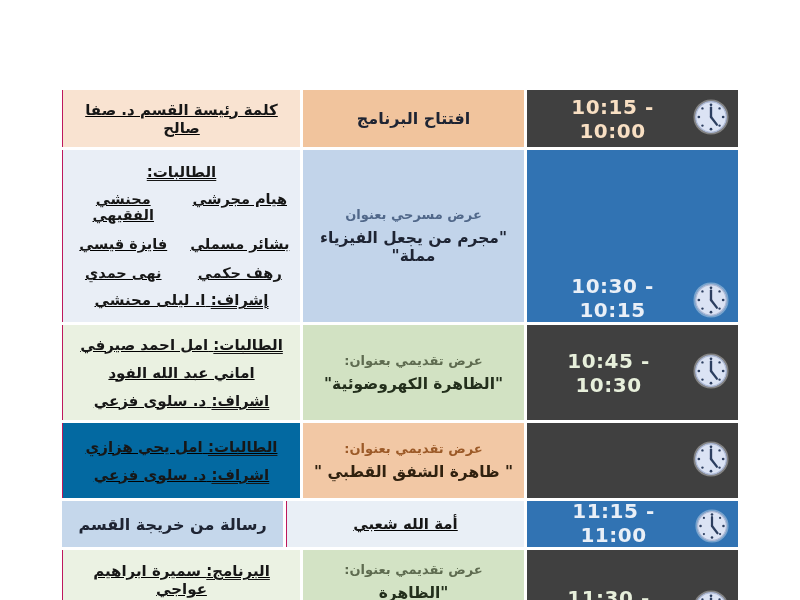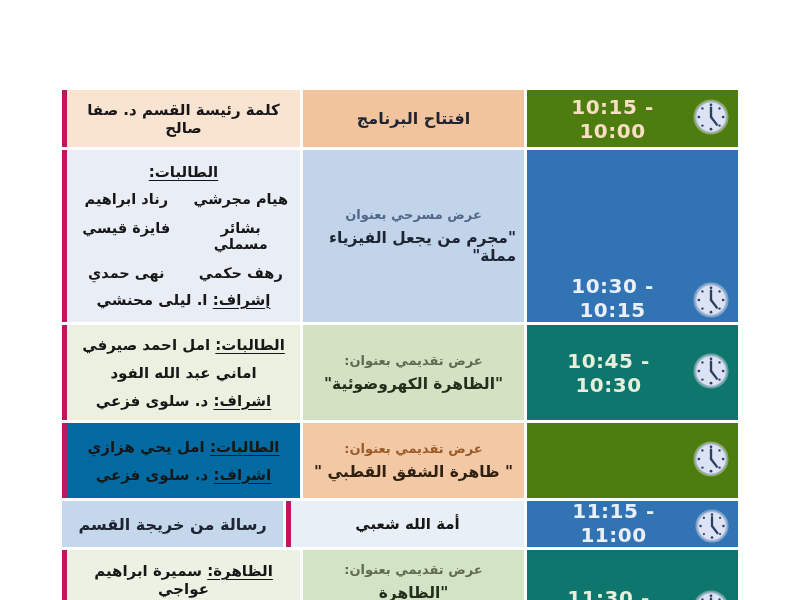--- a/index.html
+++ b/index.html
@@ -12,26 +12,26 @@
     direction:rtl;color:#c2692e;font-weight:bold;font-size:17px;
   }
   .schedule{
     position:absolute;top:90px;left:62px;width:676px;
     direction:rtl;display:flex;flex-direction:column;row-gap:3px;
   }
   .row{display:flex;column-gap:3px;}
   .cell{box-sizing:border-box;}
   
   .time-cell{width:211px;display:flex;align-items:center;padding:0 9px;}
-  .event-cell{width:221px;display:flex;flex-direction:column;align-items:center;justify-content:center;row-gap:7px;padding:6px 8px;text-align:right;}
-  .details-cell{width:238px;display:flex;flex-direction:column;align-items:center;justify-content:center;row-gap:10px;padding:8px 10px;text-align:center;border-left:5px solid #be185d;}
-  
-  .t-orange .time-cell{background:#4d7c0f;}
+  .event-cell{width:221px;display:flex;flex-direction:column;align-items:center;justify-content:center;row-gap:7px;padding:6px 8px;text-align:center;}
+  .details-cell{width:238px;display:flex;flex-direction:column;align-items:center;justify-content:center;row-gap:10px;padding:8px 10px;text-align:center;border-left:1px solid #be185d;text-decoration:underline;}
+  
+  .t-orange .time-cell{background:#404040;}
   .t-blue   .time-cell{background:#3173b3;align-items:flex-end;}
-  .t-green  .time-cell{background:#0f766e;gap:8px;}
+  .t-green  .time-cell{background:#404040;gap:8px;}
   .t-orange .time-text{color:#f8dfc3;}
   .t-blue   .time-text{color:#e9eff7;}
   .t-green  .time-text{color:#e7efdb;}
   .r1 .event-cell{background:#f1c49d;} .r1 .details-cell{background:#f9e3d1;}
   .r2 .event-cell{background:#c2d4ea;} .r2 .details-cell{background:#e9eef6;}
   .r3 .event-cell{background:#d2e2c3;} .r3 .details-cell{background:#eaf1e1;}
   .r4 .event-cell{background:#f2c8a5;} .r4 .details-cell{background:#0369a1;}
   .r5 .event-cell{background:#c5d7eb;} .r5 .details-cell{background:#e9eff6;}
   .r6 .event-cell{background:#d3e3c5;} .r6 .details-cell{background:#ebf2e3;}
   
@@ -119,21 +119,21 @@
         <span class="time-text">10:30 - 10:15</span>
       </div>
       <div class="cell event-cell">
         <span class="event-label">عرض مسرحي بعنوان</span>
         <span class="event-title">"مجرم من يجعل الفيزياء مملة"</span>
       </div>
       <div class="cell details-cell">
         <span class="details-line u">الطالبات:</span>
         <div class="names-grid">
           <span class="name">هيام مجرشي</span>
-          <span class="name">رناد ابراهيم</span>
+          <span class="name">محنشي الفقيهي</span>
           <span class="name">بشائر مسملي</span>
           <span class="name">فايزة قيسي</span>
           <span class="name">رهف حكمي</span>
           <span class="name">نهى حمدي</span>
         </div>
         <div class="details-line">
           <span class="u">إشراف:</span>
           <span>ا. ليلى محنشي</span>
         </div>
       </div>
@@ -274,21 +274,21 @@
           </svg>
         </span>
         <span class="time-text">11:30 - 11:15</span>
       </div>
       <div class="cell event-cell">
         <span class="event-label">عرض تقديمي بعنوان:</span>
         <span class="event-title">"الظاهرة</span>
       </div>
       <div class="cell details-cell">
         <div class="details-line">
-          <span class="u">الظاهرة:</span>
+          <span class="u">البرنامج:</span>
           <span>سميرة ابراهيم عواجي</span>
         </div>
 
       </div>
     </div>
 
   </div>
 </div>
 
 </body></html>

